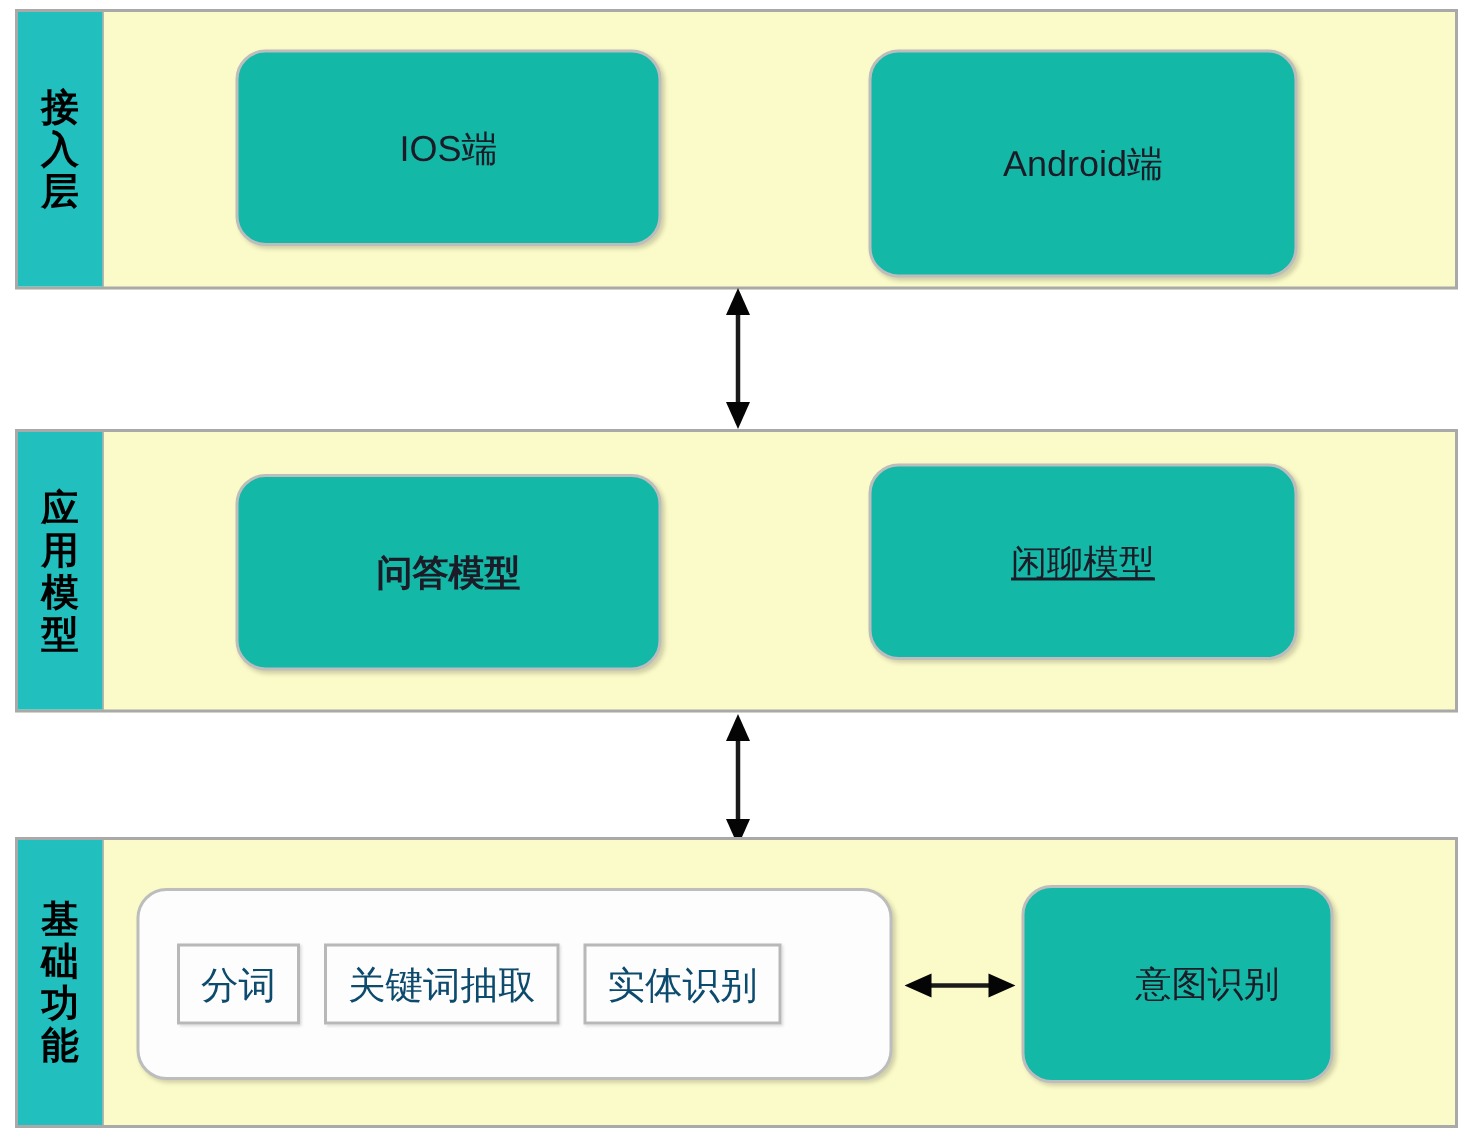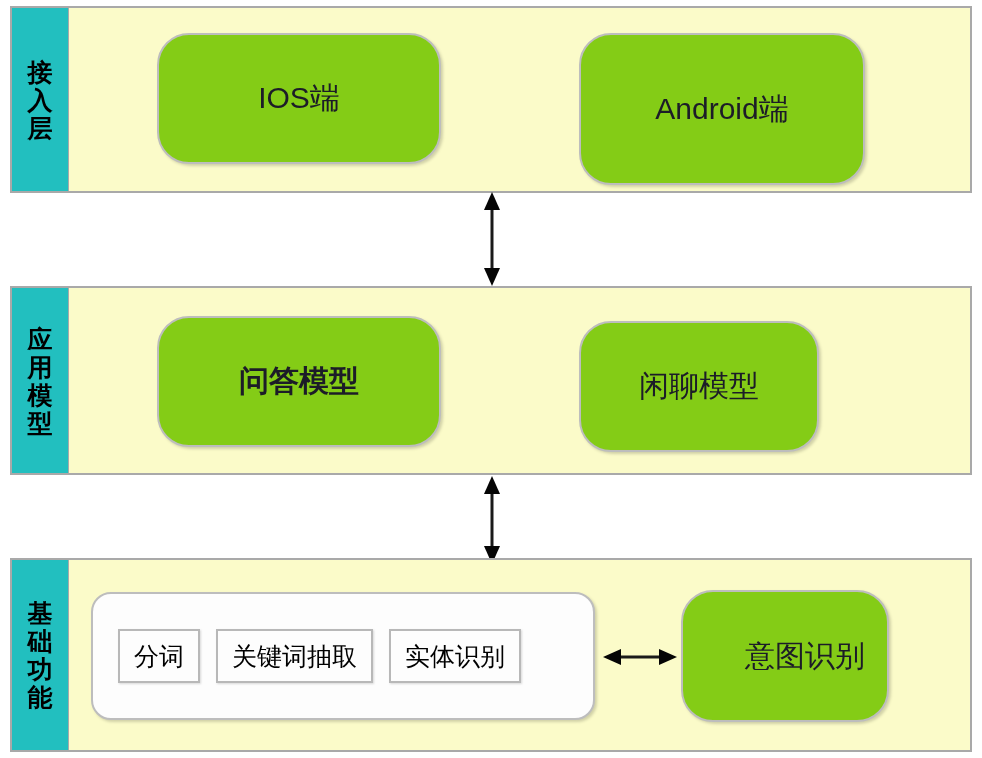--- a/index.html
+++ b/index.html
@@ -51,27 +51,27 @@
 
   .layer-body {
     flex: 1 1 auto;
     position: relative;
   }
 
   
   .node {
     position: absolute;
     box-sizing: border-box;
-    background: #84cc16;
+    background: #14b8a6;
     border: 2px solid #bdbdbd;
-    border-radius: 32px;
+    border-radius: 20px;
     display: flex;
     align-items: center;
     justify-content: center;
-    font-size: 30px;
+    font-size: 24px;
     color: #1c1c28;
     box-shadow: 2px 2px 3px rgba(0,0,0,0.17);
     user-select: none;
   }
 
   
   .group-box {
     position: absolute;
     box-sizing: border-box;
     background: #fdfdfd;
@@ -88,21 +88,21 @@
   .chip {
     box-sizing: border-box;
     background: #fdfdfd;
     border: 2px solid #b8b8b8;
     border-radius: 0px;
     height: 54px;
     display: flex;
     align-items: center;
     justify-content: center;
     font-size: 25px;
-    color: #000000;
+    color: #0c4a6e;
     padding: 0 14px;
     box-shadow: 1px 1px 2px rgba(0,0,0,0.15);
     user-select: none;
   }
 
   
   .arrow-v, .arrow-h {
     position: absolute;
   }
 </style>
@@ -131,21 +131,21 @@
 
   <div class="layer" style="left:10px; top:286px; width:962px; height:189px;">
     <div class="layer-label">
       <span>应</span>
       <span>用</span>
       <span>模</span>
       <span>型</span>
     </div>
     <div class="layer-body">
       <div class="node" style="left:88px; top:28px; width:284px; height:131px;font-weight:bold;">问答模型</div>
-      <div class="node" style="left:510px; top:33px; width:240px; height:131px;">闲聊模型</div>
+      <div class="node" style="left:510px; top:21px; width:286px; height:131px;text-decoration:underline;">闲聊模型</div>
     </div>
   </div>
 
   <svg class="arrow-v" style="left:476px; top:476px;" width="32" height="88" viewBox="0 0 32 88">
     <line x1="16" y1="10" x2="16" y2="78" stroke="#1a1a1a" stroke-width="3"></line>
     <polygon points="16,0 8,18 24,18" fill="#050505"></polygon>
     <polygon points="16,88 8,70 24,70" fill="#050505"></polygon>
   </svg>
 
   <div class="layer" style="left:10px; top:558px; width:962px; height:194px;">

